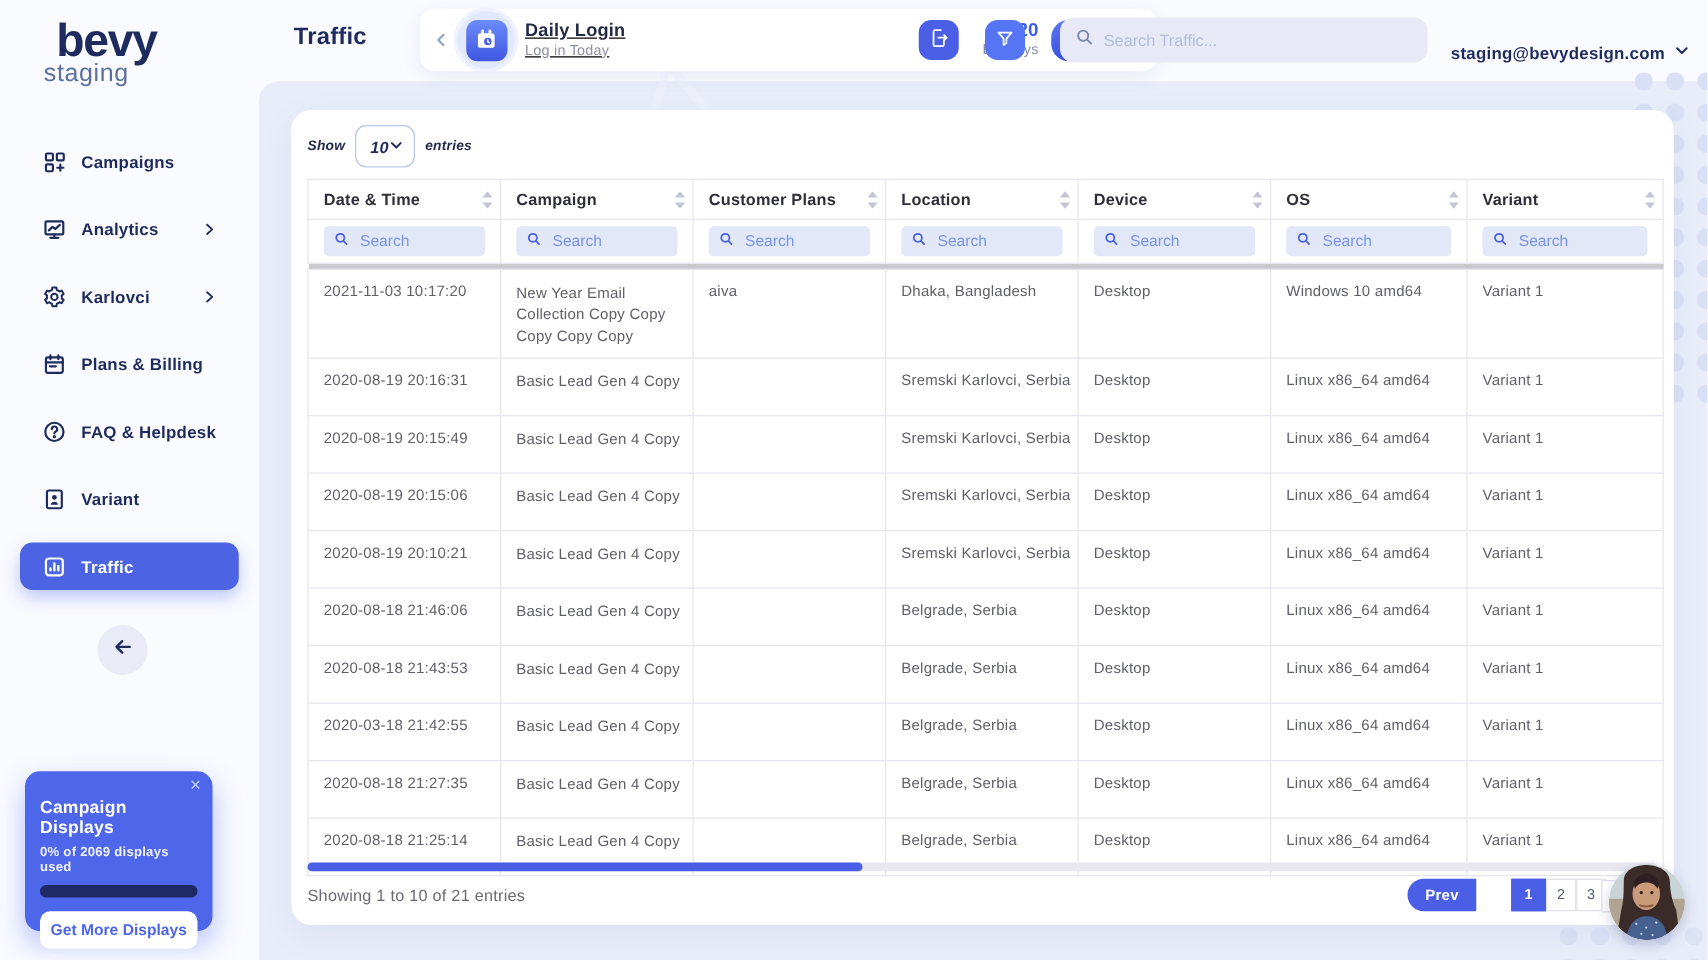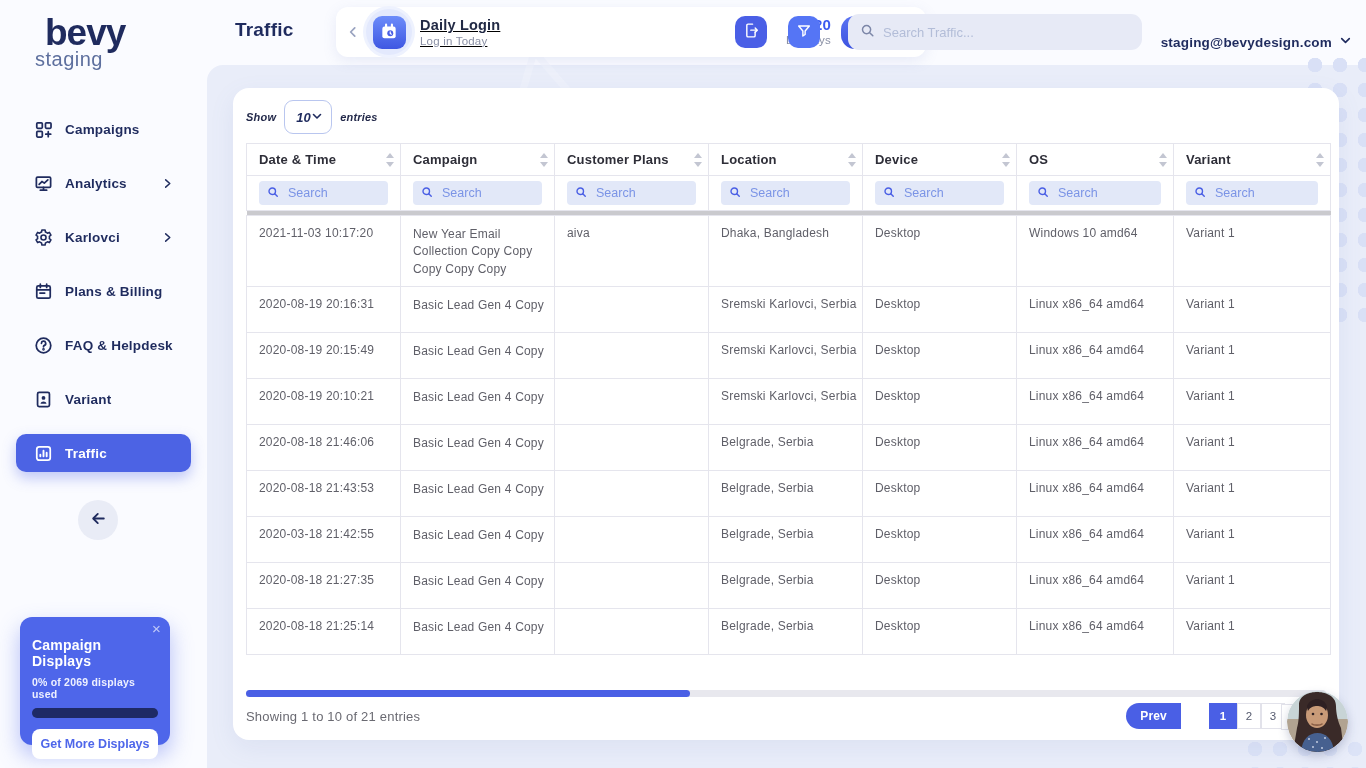--- a/index.html
+++ b/index.html
@@ -503,20 +503,29 @@
             <tr class="r">
               <td>2020-08-19 20:15:49</td>
               <td class="wrap">Basic Lead Gen 4 Copy</td>
               <td></td>
               <td>Sremski Karlovci, Serbia</td>
               <td>Desktop</td>
               <td>Linux x86_64 amd64</td>
               <td>Variant 1</td>
             </tr>
             <tr class="r">
+              <td>2020-08-19 20:15:06</td>
+              <td class="wrap">Basic Lead Gen 4 Copy</td>
+              <td></td>
+              <td>Sremski Karlovci, Serbia</td>
+              <td>Desktop</td>
+              <td>Linux x86_64 amd64</td>
+              <td>Variant 1</td>
+            </tr>
+            <tr class="r">
               <td>2020-08-19 20:10:21</td>
               <td class="wrap">Basic Lead Gen 4 Copy</td>
               <td></td>
               <td>Sremski Karlovci, Serbia</td>
               <td>Desktop</td>
               <td>Linux x86_64 amd64</td>
               <td>Variant 1</td>
             </tr>
             <tr class="r">
               <td>2020-08-18 21:46:06</td>

